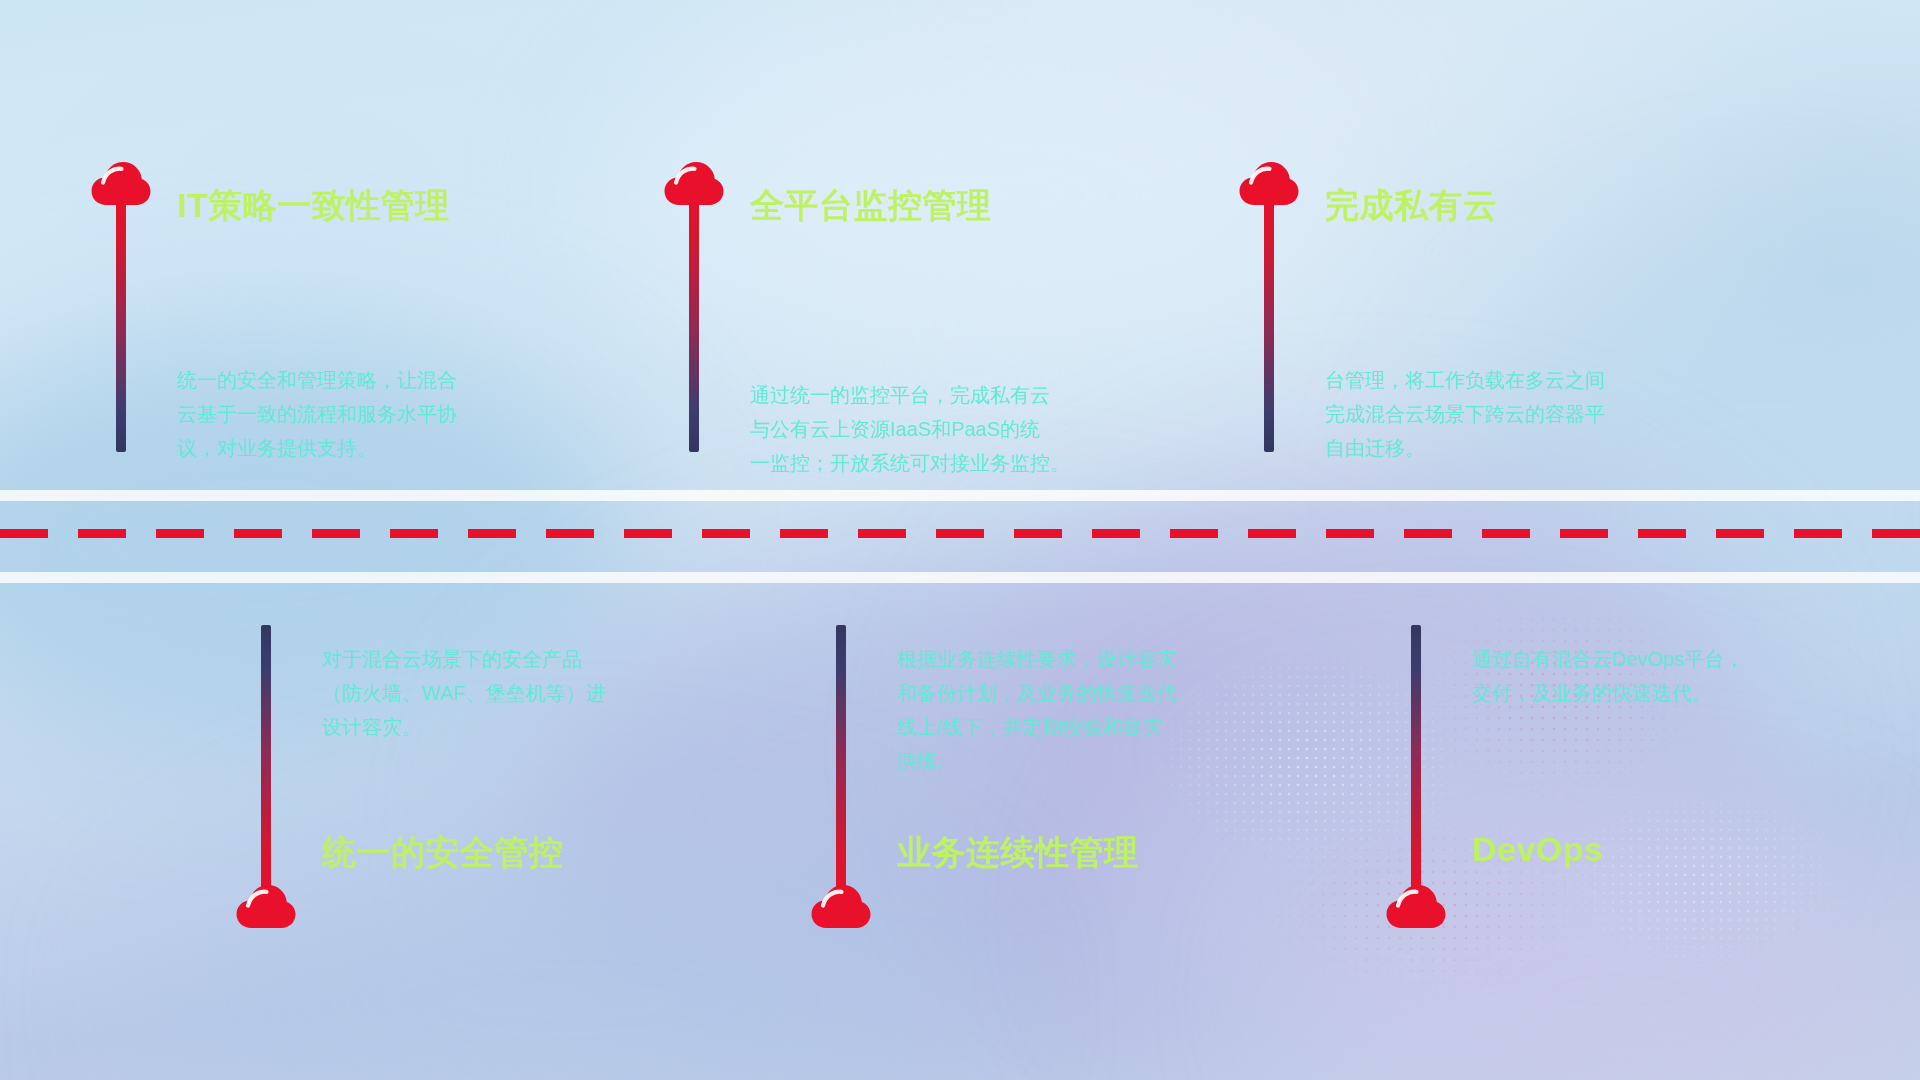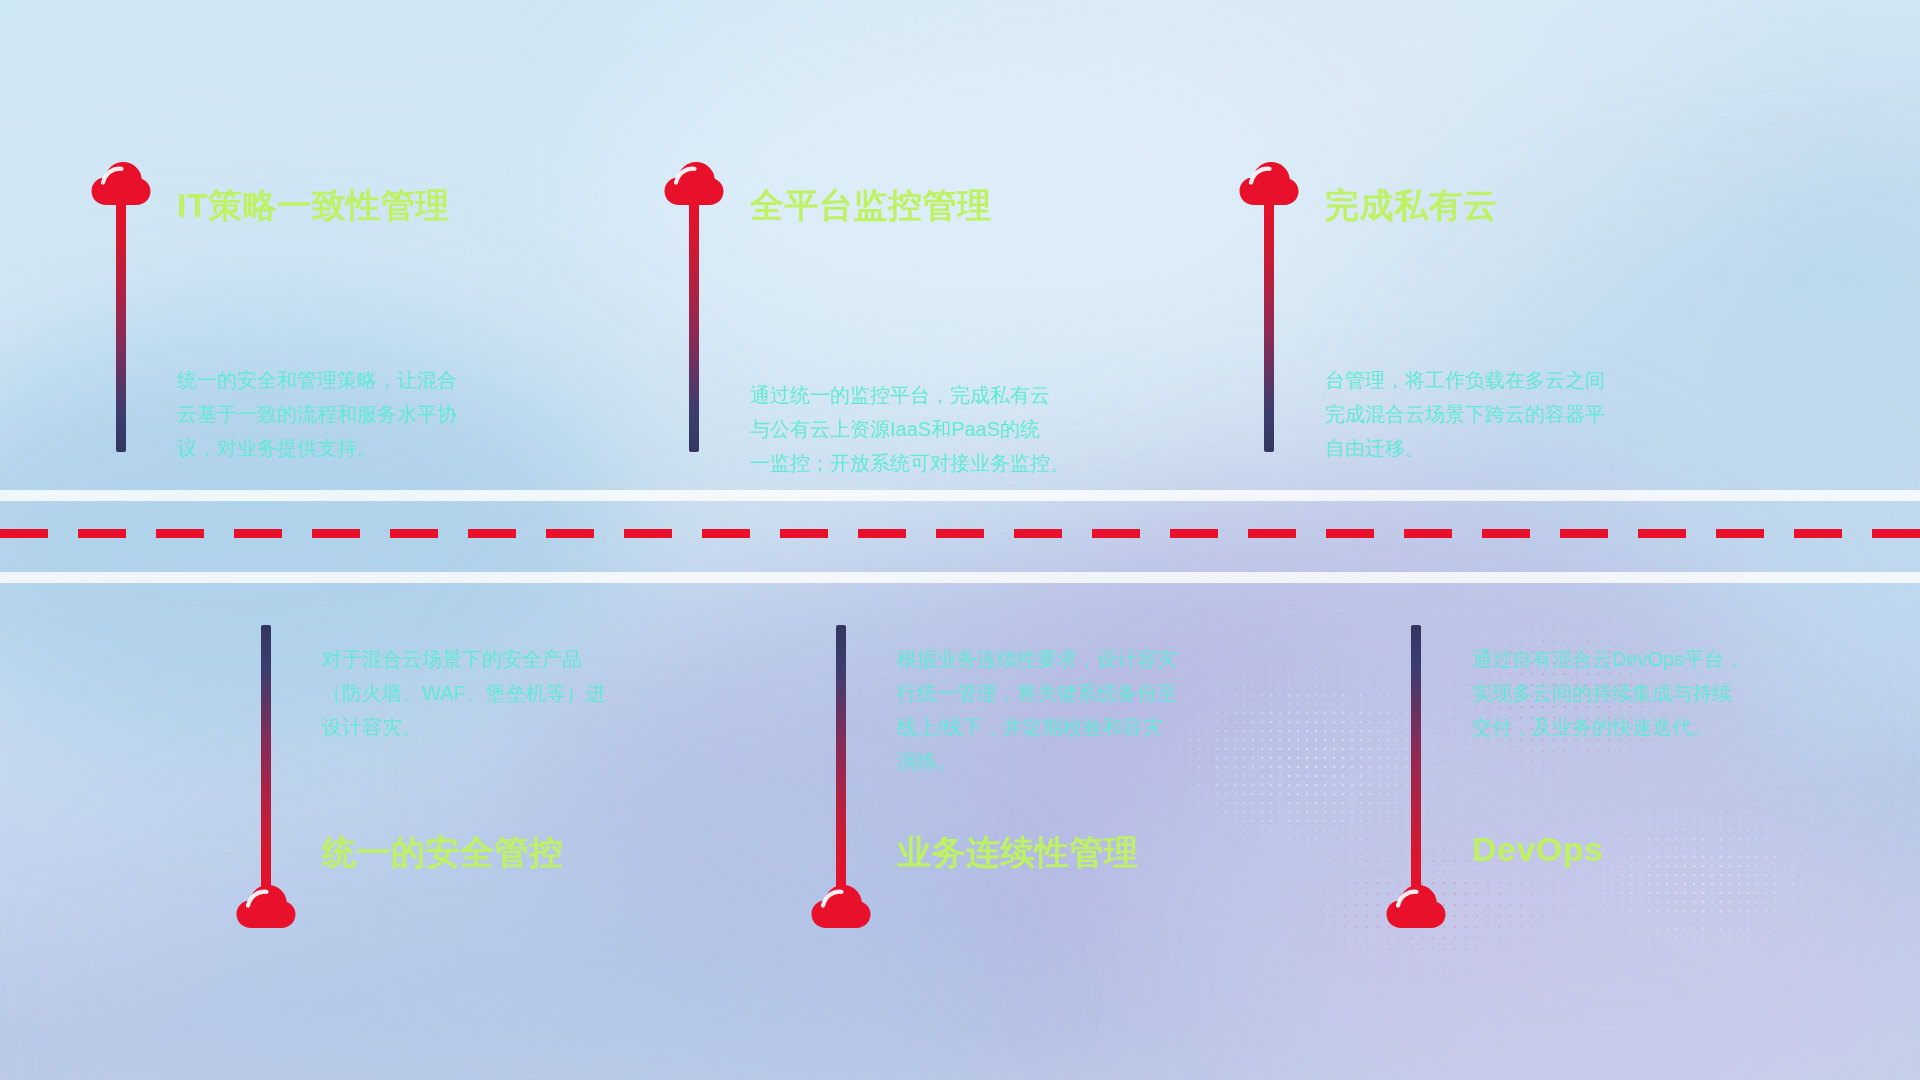--- a/index.html
+++ b/index.html
@@ -230,36 +230,35 @@
   <div class="col" style="left:815px; top:625px;">
     <div class="stem stem-up" style="left:21px; top:0px; height:265px;"></div>
     <div class="cloud" style="left:-5px; top:258px;">
       <svg viewBox="0 0 62 46" width="62" height="46">
         <path d="M16.5 45 C7 45 1.5 38.5 1.5 31 C1.5 23.5 7.5 17.5 15 17.5 C16.5 8.5 24 2 33 2 C43 2 51 9.5 51.8 19 C57 20.8 60.5 25.6 60.5 31.3 C60.5 38.8 54.5 45 46.5 45 Z" fill="#e8102a"></path>
         <path d="M13 22.5 C15.5 13 23 8 31.5 8.8" stroke="#ffffff" stroke-width="4.2" stroke-linecap="round" fill="none" opacity=".92"></path>
       </svg>
     </div>
     <div class="col-body" style="left:82px; top:17px; width:410px;">
       <span class="ln">根据业务连续性要求，设计容灾</span>
-      <span class="ln">行统一管理，将关键系统备份至</span>
+      <span class="ln">和备份计划，及业务的快速迭代</span>
       <span class="ln">线上/线下，并定期校验和容灾</span>
       <span class="ln">演练。</span>
     </div>
     <div class="col-title" style="left:82px; top:205px;">业务连续性管理</div>
   </div>
 
   <div class="col" style="left:1390px; top:625px;">
     <div class="stem stem-up" style="left:21px; top:0px; height:265px;"></div>
     <div class="cloud" style="left:-5px; top:258px;">
       <svg viewBox="0 0 62 46" width="62" height="46">
         <path d="M16.5 45 C7 45 1.5 38.5 1.5 31 C1.5 23.5 7.5 17.5 15 17.5 C16.5 8.5 24 2 33 2 C43 2 51 9.5 51.8 19 C57 20.8 60.5 25.6 60.5 31.3 C60.5 38.8 54.5 45 46.5 45 Z" fill="#e8102a"></path>
         <path d="M13 22.5 C15.5 13 23 8 31.5 8.8" stroke="#ffffff" stroke-width="4.2" stroke-linecap="round" fill="none" opacity=".92"></path>
       </svg>
     </div>
     <div class="col-body" style="left:82px; top:17px; width:400px;">
       <span class="ln">通过自有混合云DevOps平台，</span>
-      <span class="ln">实现多云间的持续集成与持续</span>
       <span class="ln">交付，及业务的快速迭代。</span>
     </div>
     <div class="col-title" style="left:82px; top:205px;">DevOps</div>
   </div>
 
 </div>
 
 </body></html>

